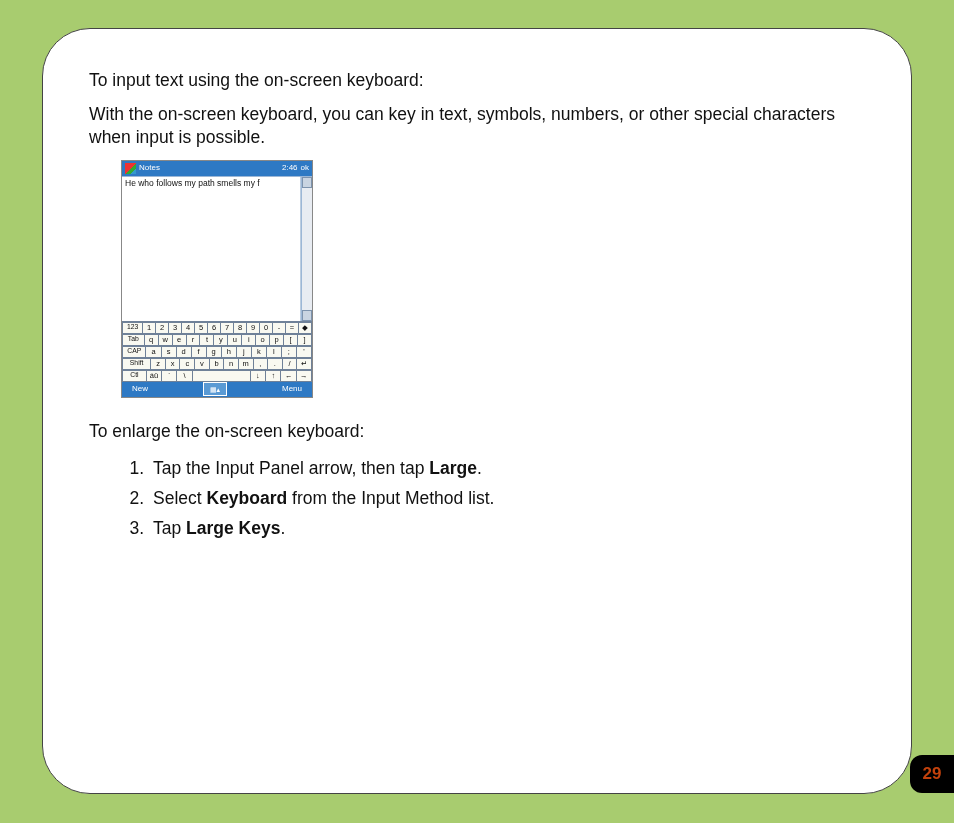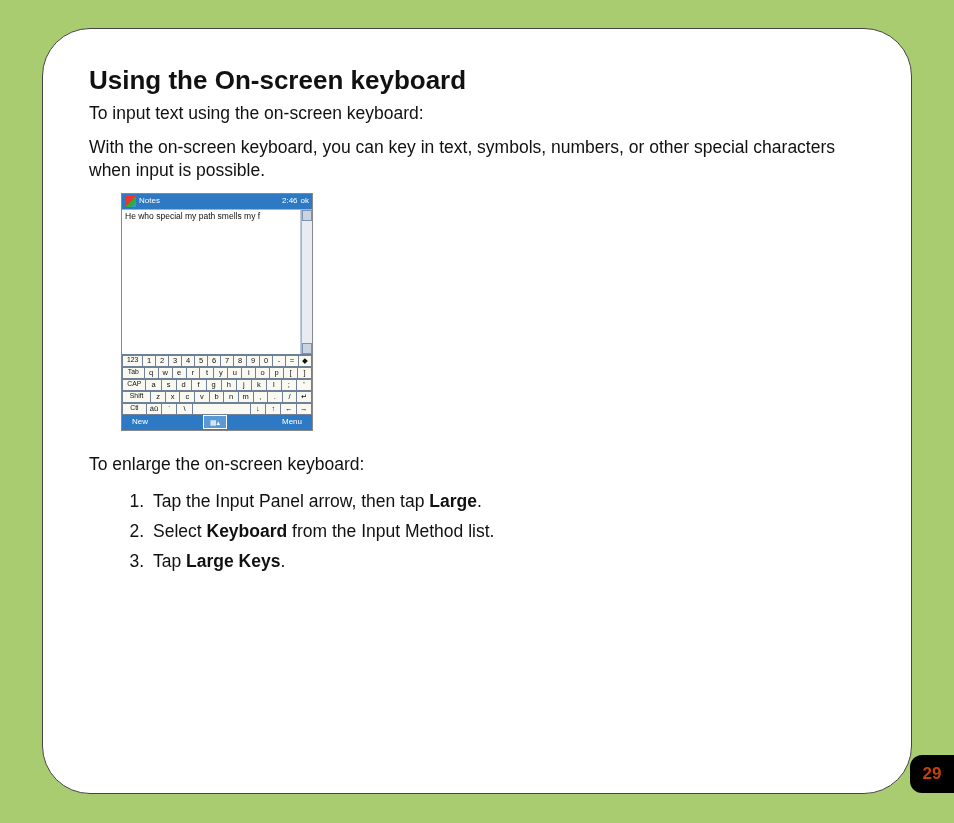--- a/index.html
+++ b/index.html
@@ -148,38 +148,37 @@
     align-items:center;
     justify-content:center;
     font-weight:bold;
     font-size:17px;
   }
 </style>
 </head>
 <body>
 
 <div class="page-card">
-  <h2 class="title">Using the On-screen keyboard</h2>
   <p class="body">To input text using the on-screen keyboard:</p>
   <p class="body">With the on-screen keyboard, you can key in text, symbols, numbers, or other special characters when input is possible.</p>
 
   <div class="figure-area">
     <div class="device-frame">
       <div class="dev-titlebar">
         <span class="tl">
           <span class="flag"></span>
           <span>Notes</span>
         </span>
         <span class="tl">
           <span>2:46</span>
           <span>ok</span>
         </span>
       </div>
       <div class="dev-content">
-        <div class="dev-textarea">He who special my path smells my f</div>
+        <div class="dev-textarea">He who follows my path smells my f</div>
         <div class="dev-scroll">
           <div class="btn"></div>
           <div class="btn"></div>
         </div>
       </div>
       <div class="dev-kbd">
         <div class="kbrow">
           <div class="key wide">123</div>
           <div class="key">1</div>
           <div class="key">2</div>

